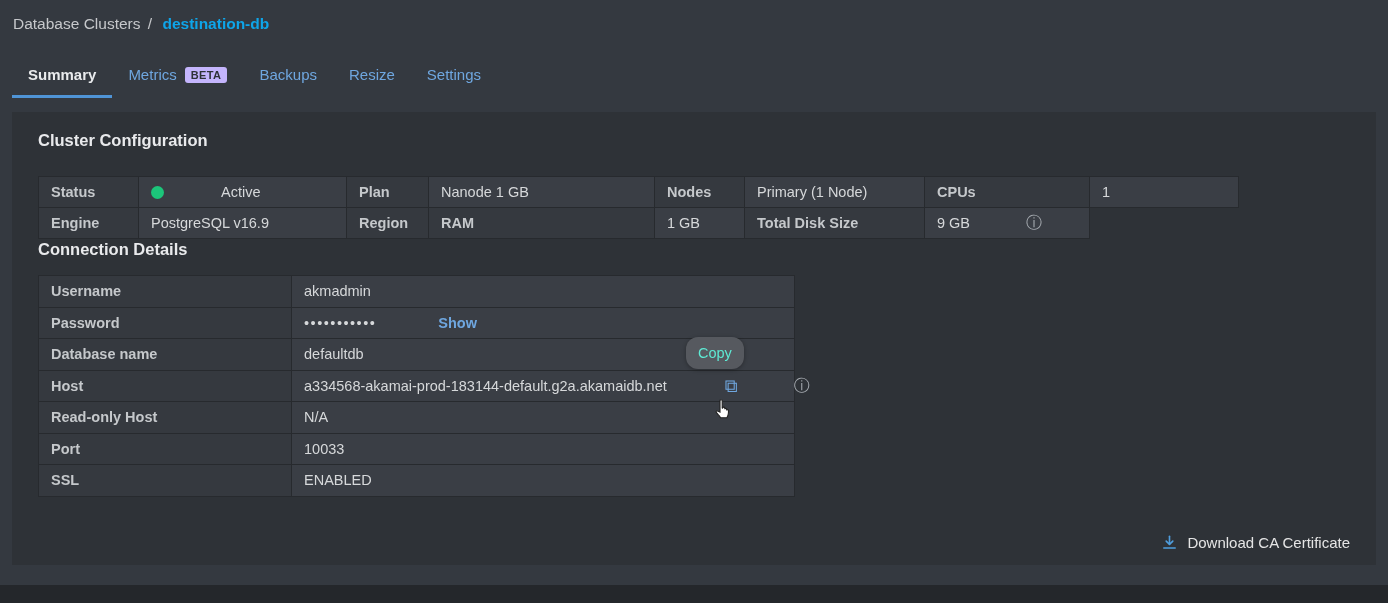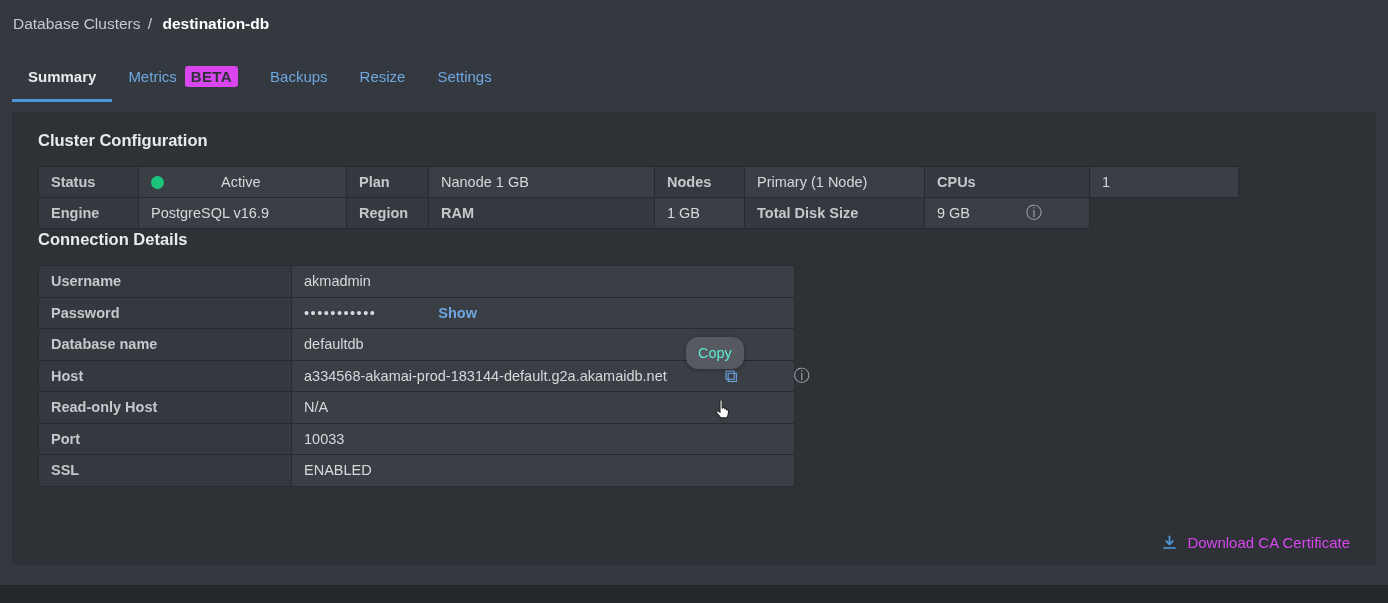--- a/index.html
+++ b/index.html
@@ -8,63 +8,63 @@
     background:#343940;
     font-family:"Liberation Sans", sans-serif;
     -webkit-font-smoothing:antialiased;
   }
   .page{position:absolute;inset:0;}
 
   
   .breadcrumb{position:absolute;left:13px;top:15px;font-size:15.5px;color:#c6c8cb;}
   .crumb-link{cursor:pointer;}
   .crumb-sep{margin:0 3px;}
-  .crumb-current{color:#ffffff;font-weight:bold;margin-left:3px;}
+  .crumb-current{color:#0ea5e9;font-weight:bold;margin-left:3px;}
 
   
   .tabs{position:absolute;left:12px;top:55px;display:flex;align-items:stretch;}
   .tab{padding:11px 16px 12px;font-size:15px;color:#6fa7e0;border-bottom:3px solid transparent;
        cursor:pointer;display:flex;align-items:center;gap:8px;}
   .tab.active{color:#e9ebed;font-weight:600;border-bottom-color:#4f94d6;}
-  .beta-badge{background:#d946ef;color:#2e3237;font-size:15px;font-weight:bold;
+  .beta-badge{background:#c4b5fd;color:#2e3237;font-size:11px;font-weight:bold;
               padding:2px 6px;border-radius:3px;letter-spacing:.4px;}
 
   
   .card{position:absolute;left:12px;top:112px;width:1364px;height:453px;background:#2e3237;
         box-sizing:border-box;padding:18px 26px;}
   h2{margin:0;font-size:16.5px;line-height:21px;color:#e9eaec;font-weight:bold;}
   .section-gap{}
 
   
   .cell{height:31px;padding:0 12px;font-size:14.5px;border-right:1px solid #272a2e;
         border-bottom:1px solid #272a2e;box-sizing:border-box;white-space:nowrap;
         display:flex;align-items:center;overflow:visible;}
   .cell.label{background:#35393f;color:#c5c8cb;font-weight:bold;}
   .cell.value{background:#3a3e45;color:#d6d8da;gap:48px;}
 
   
-  .config-table{margin-top:15px;display:grid;
+  .config-table{margin-top:25px;display:grid;
       grid-template-columns:100px 208px 82px 226px 90px 180px 165px 149px;
       width:1200px;border-top:1px solid #272a2e;border-left:1px solid #272a2e;}
 
   .status-dot{width:13px;height:13px;border-radius:50%;background:#1cc57a;margin-right:9px;flex:none;}
   .info-glyph{color:#a6abb1;margin-left:8px;font-size:16px;cursor:pointer;line-height:1;}
 
   
   .conn-table{margin-top:15px;width:756px;border-top:1px solid #272a2e;border-left:1px solid #272a2e;}
   .conn-row{display:grid;grid-template-columns:253px 503px;}
   .conn-row .cell{height:31.5px;}
 
   .pw-dots{letter-spacing:1.5px;}
   .show-link{color:#6fa7e0;font-weight:600;margin-left:14px;cursor:pointer;}
   .copy-glyph{color:#6fa7e0;font-size:18px;margin-left:10px;cursor:pointer;line-height:1;}
 
   
   .download-link{position:absolute;right:26px;bottom:14px;display:flex;align-items:flex-start;gap:9px;
-                 color:#d946ef;font-size:15px;cursor:pointer;}
+                 color:#e5e5e5;font-size:15px;cursor:pointer;}
 
   
   .tooltip{position:absolute;left:686px;top:337px;background:#56595f;color:#5eead4;
            font-size:14.5px;padding:8px 12px;border-radius:12px;z-index:5;
            box-shadow:0 1px 4px rgba(0,0,0,.3);}
 
   
   .cursor{position:absolute;left:711px;top:398px;z-index:6;pointer-events:none;}
 
   

